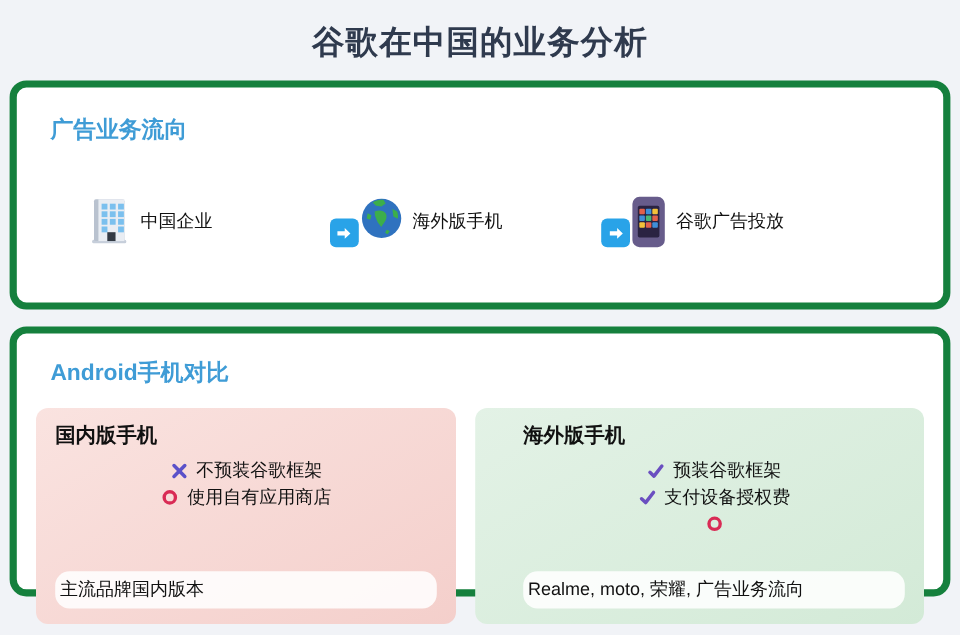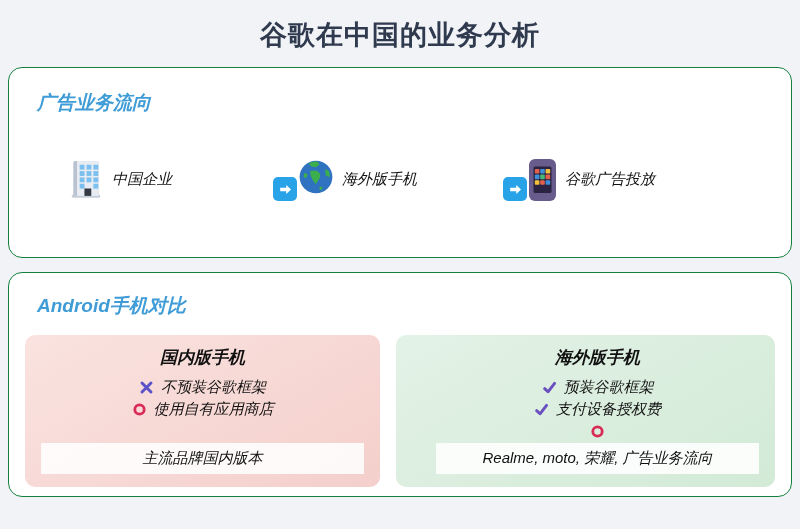--- a/index.html
+++ b/index.html
@@ -16,25 +16,24 @@
     padding: 17px 0 14px;
     text-align: center;
     font-size: 27px;
     font-weight: 700;
     letter-spacing: 1px;
     color: #2f3a4e;
     font-family: Liberation Serif, serif;
   }
   .card {
     background: #ffffff;
-    border: 1px solid #15803d;
+    border: 6px solid #15803d;
     border-radius: 14px;
     margin: 0 8px;
     box-sizing: border-box;
-    font-style: italic;
   }
   .card-heading {
     margin: 0;
     font-size: 19px;
     font-weight: 700;
     color: #3f9cd6;
   }
   
   .card-ad { height: 191px; padding: 22px 28px; }
   .flow {
@@ -64,47 +63,47 @@
     justify-content: center;
     flex: 0 0 auto;
   }
   .flow-arrow svg { display: block; }
   
   .card-android { margin-top: 14px; height: 225px; padding: 20px 16px 0; }
   .card-android .card-heading { padding-left: 12px; }
   .panels { display: flex; gap: 16px; margin-top: 16px; }
   .panel {
     flex: 1;
-    height: 152px;
+    height: 180px;
     box-sizing: border-box;
     border-radius: 10px;
     padding: 11px 16px 13px;
     display: flex;
     flex-direction: column;
-    text-align: center;
+    text-align: left;
   }
   .panel-domestic { background: linear-gradient(150deg, #fae3e0 0%, #f4cfcb 100%); }
   .panel-overseas { background: linear-gradient(150deg, #e3f2e6 0%, #d3ead7 100%); padding-left: 40px; }
   .panel-title { margin: 0 0 7px; font-size: 17px; font-weight: 700; color: #111111; }
   .panel-items { list-style: none; margin: 0; padding: 0; }
   .panel-items li {
     display: flex;
     align-items: center;
     justify-content: center;
     gap: 7px;
     height: 22px;
     font-size: 15px;
     color: #111111;
   }
   .marker { width: 15px; height: 15px; flex: 0 0 auto; }
   .marker svg { display: block; width: 15px; height: 15px; }
   .panel-footer {
     margin-top: auto;
     background: rgba(255, 255, 255, 0.87);
-    border-radius: 1px;
+    border-radius: 12px;
     padding: 6px 4px;
     font-size: 15px;
     color: #111111;
   }
 </style>
 </head>
 <body>
 
 <h1 class="page-title">谷歌在中国的业务分析</h1>
 

